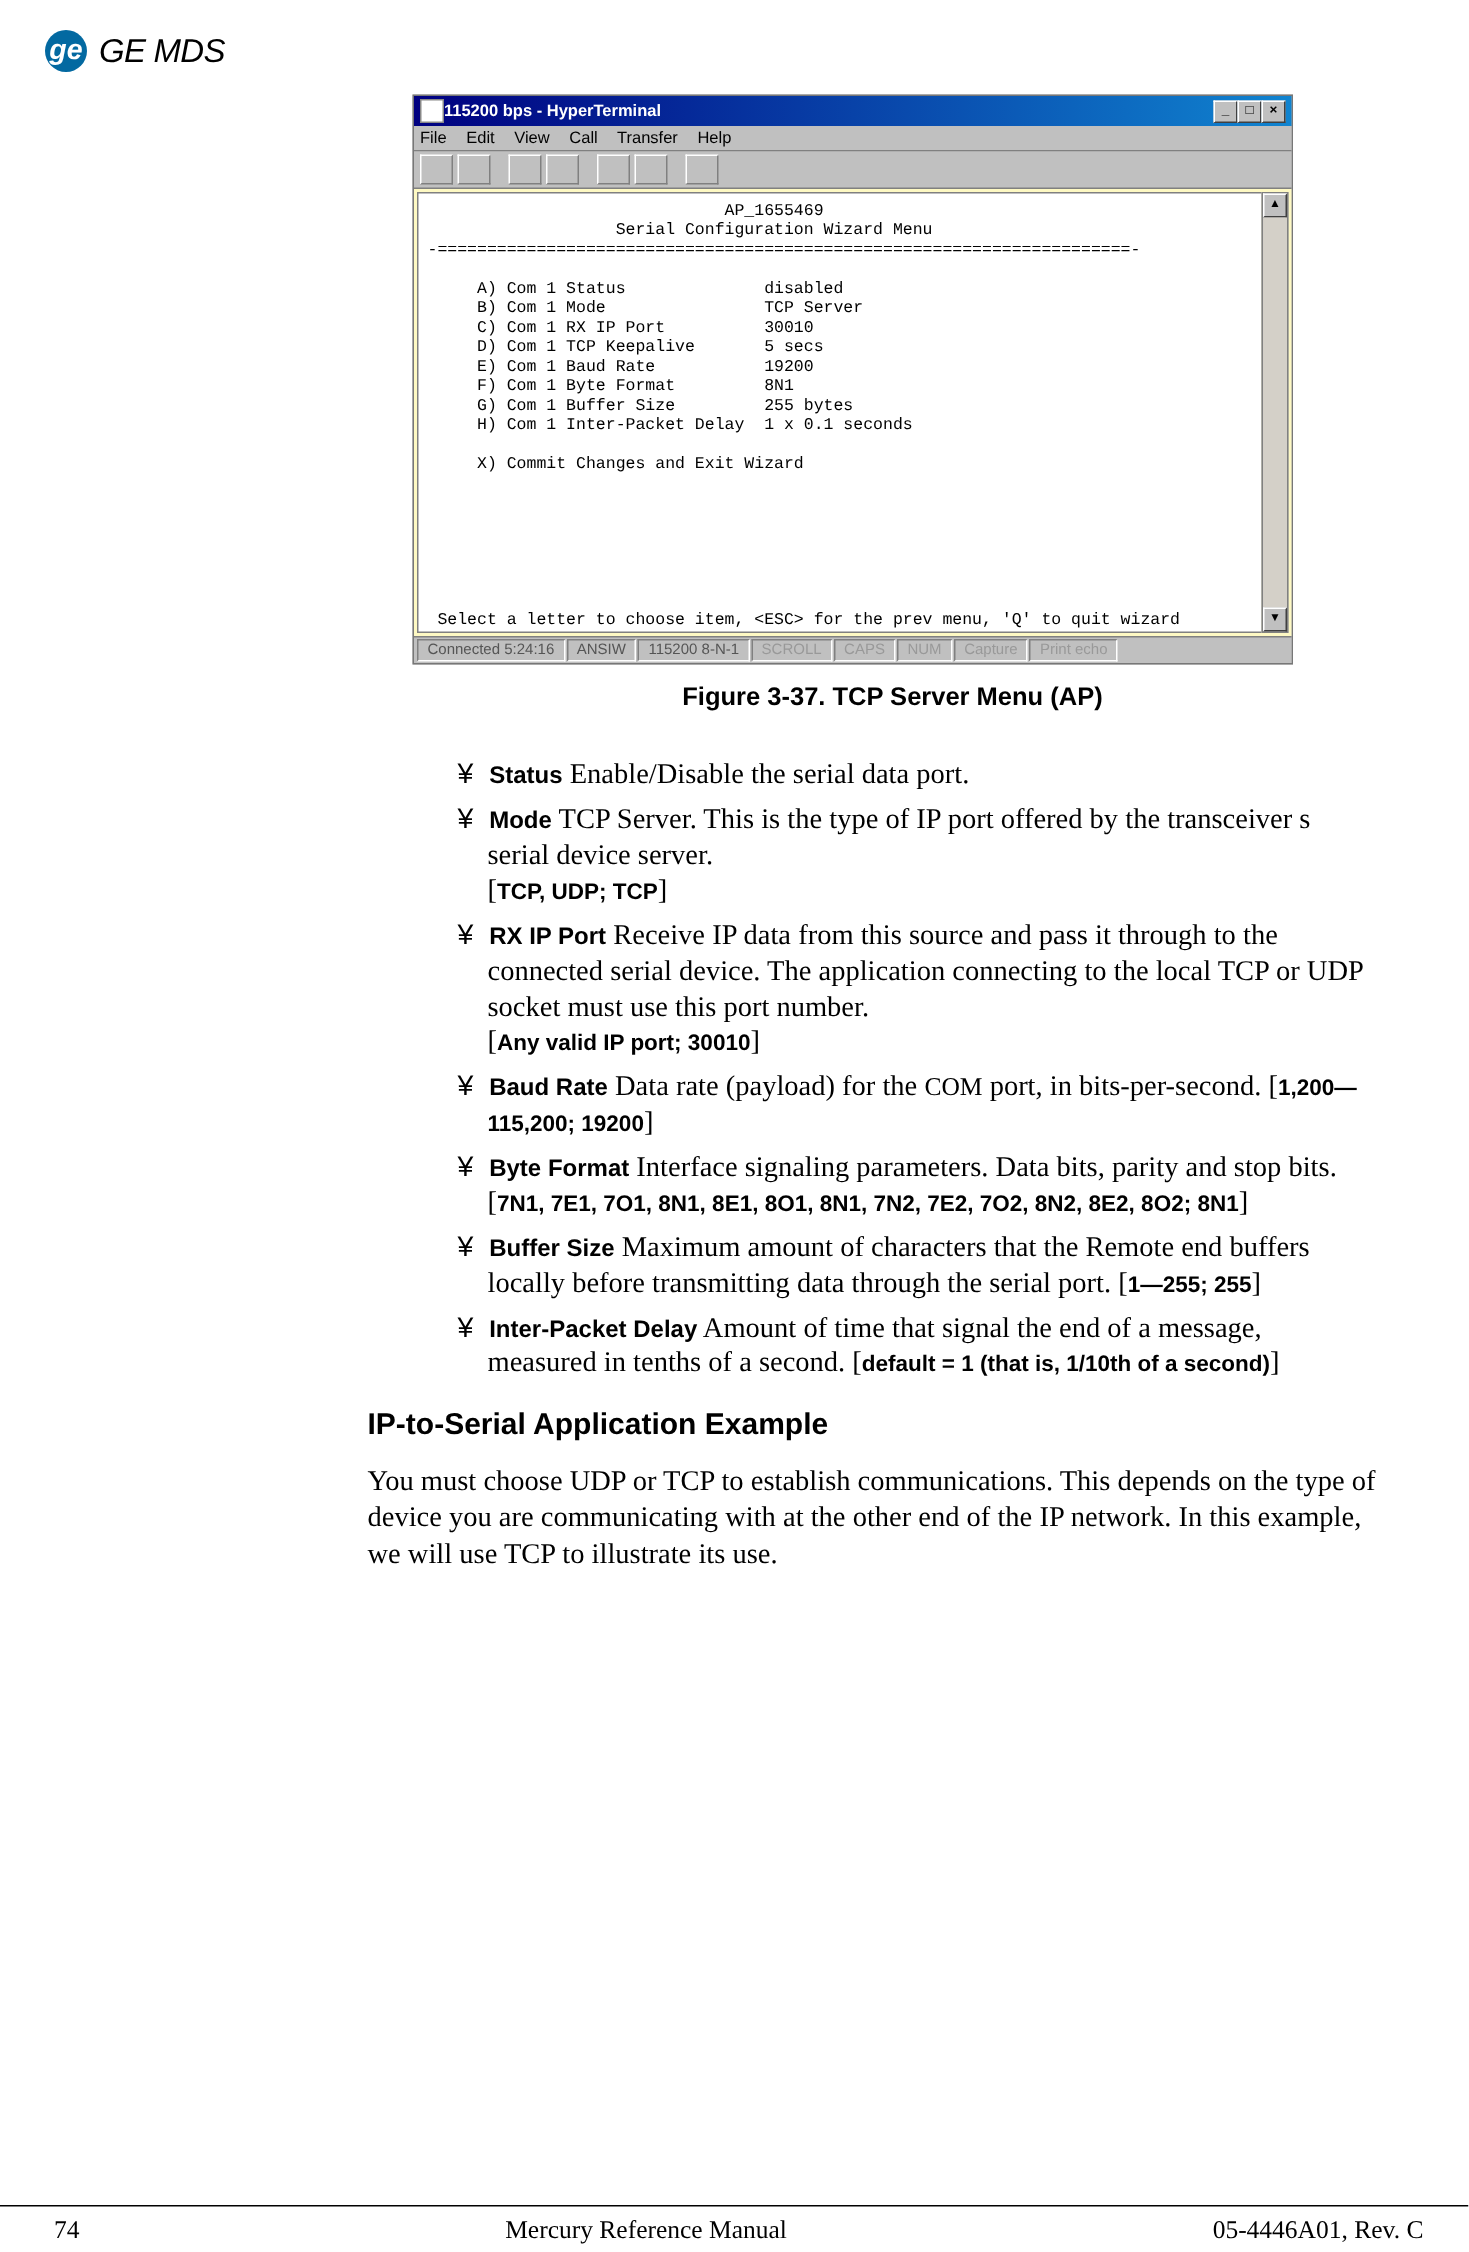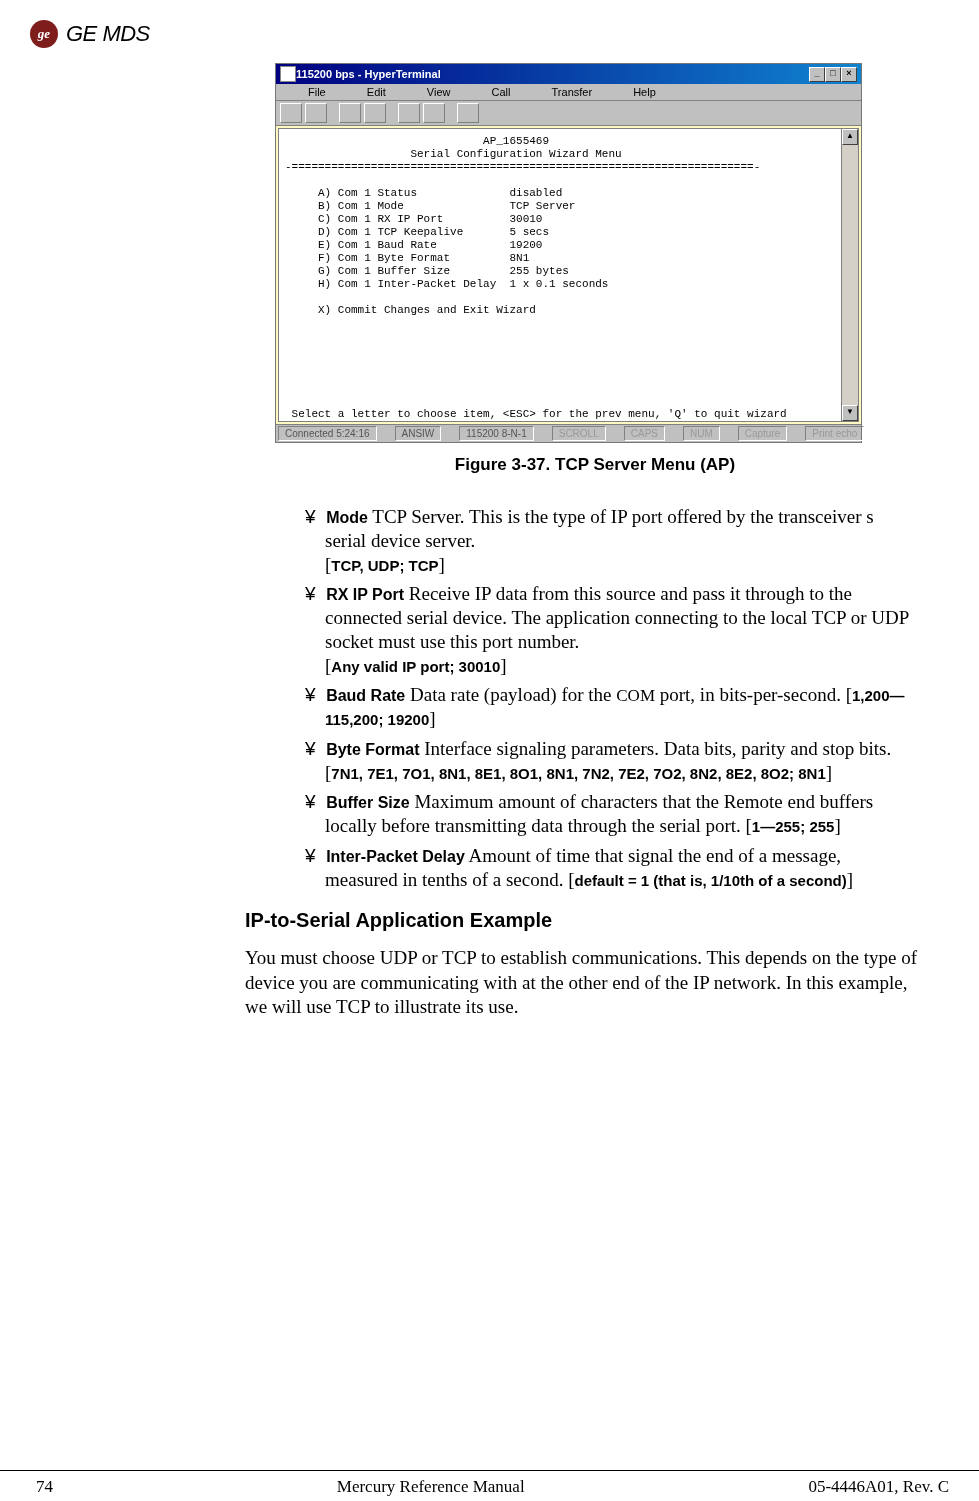--- a/index.html
+++ b/index.html
@@ -19,28 +19,28 @@
   .header {
     display: flex;
     align-items: center;
     gap: 8px;
     margin-bottom: 15px;
   }
   .ge-logo {
     width: 28px;
     height: 28px;
     border-radius: 50%;
-    background: #7f1d1d;
+    background: #0369a1;
     color: #fff;
     display: flex;
     align-items: center;
     justify-content: center;
-    font-family: Liberation Serif, serif;
+    font-family: Liberation Sans, sans-serif;
     font-style: italic;
-    font-size: 13px;
+    font-size: 19px;
     font-weight: bold;
   }
   .ge-text {
     font-family: Arial, Helvetica, sans-serif;
     font-size: 22px;
     font-style: italic;
     letter-spacing: -0.5px;
   }
   .content-col {
     margin-left: 245px;
@@ -81,21 +81,21 @@
     text-align: center;
     color: #000;
     font-family: Arial;
   }
   .menubar {
     background: #c0c0c0;
     padding: 2px 4px;
     font-size: 11px;
     border-bottom: 1px solid #808080;
   }
-  .menubar span { margin-right: 10px; text-decoration: underline; text-decoration-color: transparent; margin-left: 28px; }
+  .menubar span { margin-right: 10px; text-decoration: underline; text-decoration-color: transparent; }
   .menubar span::first-letter { text-decoration: underline; }
   .toolbar {
     background: #c0c0c0;
     padding: 2px 4px;
     border-bottom: 1px solid #808080;
     display: flex; gap: 3px;
   }
   .tool-btn {
     width: 20px; height: 18px;
     background: #c0c0c0;
@@ -139,21 +139,21 @@
     border-right-color: #404040;
     border-bottom-color: #404040;
     font-size: 8px; text-align: center; line-height: 12px;
   }
   .scroll-track { flex: 1; background: #d4d0c8; }
   .statusbar {
     background: #c0c0c0;
     border-top: 1px solid #808080;
     padding: 1px 2px;
     display: flex;
-    gap: 18px;
+    gap: 1px;
     font-size: 10px;
   }
   .status-cell {
     border: 1px solid #808080;
     border-top-color: #808080;
     border-left-color: #808080;
     border-right-color: #fff;
     border-bottom-color: #fff;
     padding: 1px 6px;
     color: #555;
@@ -295,20 +295,24 @@
         <span class="status-cell dim">NUM</span>
         <span class="status-cell dim">Capture</span>
         <span class="status-cell dim">Print echo</span>
       </div>
     </div>
 
     <div class="figure-caption">Figure 3-37. TCP Server Menu (AP)</div>
 
     <ul class="params">
       <li>
+        <span class="bullet">¥&nbsp;&nbsp;</span><span class="pname">Status</span>
+        <span>Enable/Disable the serial data port.</span>
+      </li>
+      <li>
         <span class="bullet">¥&nbsp;&nbsp;</span><span class="pname">Mode</span>
         <span>TCP Server. This is the type of IP port offered by the transceiver s serial device server.</span><br>
         [<span class="pvals">TCP, UDP; TCP</span>]
       </li>
       <li>
         <span class="bullet">¥&nbsp;&nbsp;</span><span class="pname">RX IP Port</span>
         <span>Receive IP data from this source and pass it through to the connected serial device. The application connecting to the local TCP or UDP socket must use this port number.</span><br>
         [<span class="pvals">Any valid IP port; 30010</span>]
       </li>
       <li>

